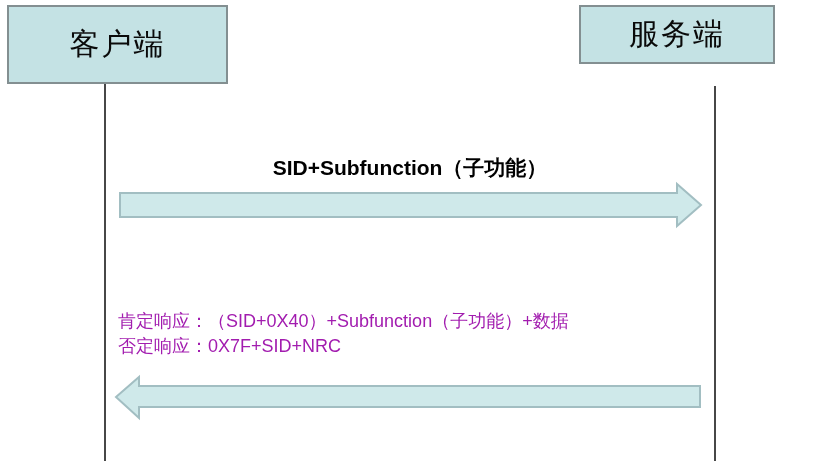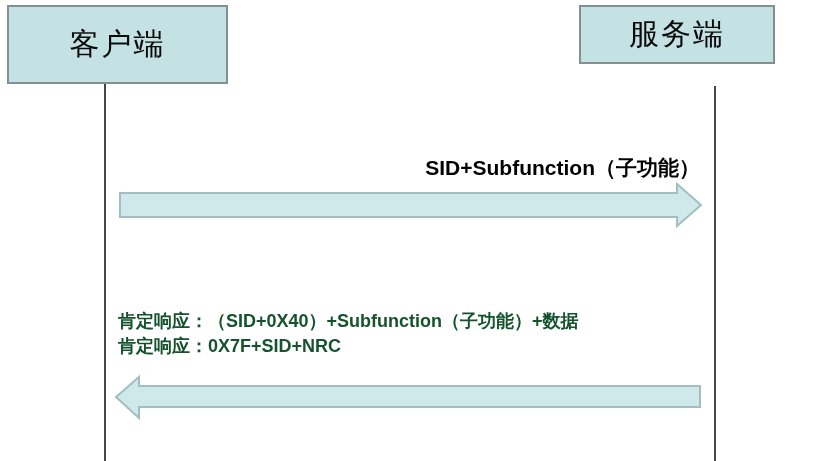--- a/index.html
+++ b/index.html
@@ -14,26 +14,26 @@
     font-family:"Liberation Serif","DejaVu Serif",serif;
     font-size:30px;color:#0a0a0a;letter-spacing:2px;
   }
   .endpoint--client{left:7px;top:5px;width:221px;height:79px;}
   .endpoint--server{left:579px;top:5px;width:196px;height:59px;}
   svg.canvas{position:absolute;left:0;top:0;width:820px;height:461px;}
   .lifeline{stroke:#474747;stroke-width:2;}
   .block-arrow{stroke:#a2bec2;stroke-width:2;stroke-linejoin:miter;}
   .request-label{
     position:absolute;left:120px;top:154px;width:580px;
-    text-align:right;font-weight:bold;font-size:21px;color:#000;
+    text-align:center;font-weight:bold;font-size:21px;color:#000;
     white-space:nowrap;
   }
   .response-label{
     position:absolute;left:118px;top:309px;
-    font-weight:bold;font-size:18px;line-height:25px;color:#14532d;
+    font-weight:normal;font-size:18px;line-height:25px;color:#a21caf;
     white-space:nowrap;
   }
 </style>
 </head>
 <body>
 
 <div class="stage">
 
   <svg class="canvas" viewBox="0 0 820 461" xmlns="http://www.w3.org/2000/svg">
     <line class="lifeline" x1="105" y1="84" x2="105" y2="461"></line>
@@ -47,16 +47,16 @@
   </div>
 
   <div class="endpoint endpoint--server">
     <span>服务端</span>
   </div>
 
   <div class="request-label">SID+Subfunction（子功能）</div>
 
   <div class="response-label">
     <div>肯定响应：（SID+0X40）+Subfunction（子功能）+数据</div>
-    <div>肯定响应：0X7F+SID+NRC</div>
+    <div>否定响应：0X7F+SID+NRC</div>
   </div>
 
 </div>
 
 </body></html>

